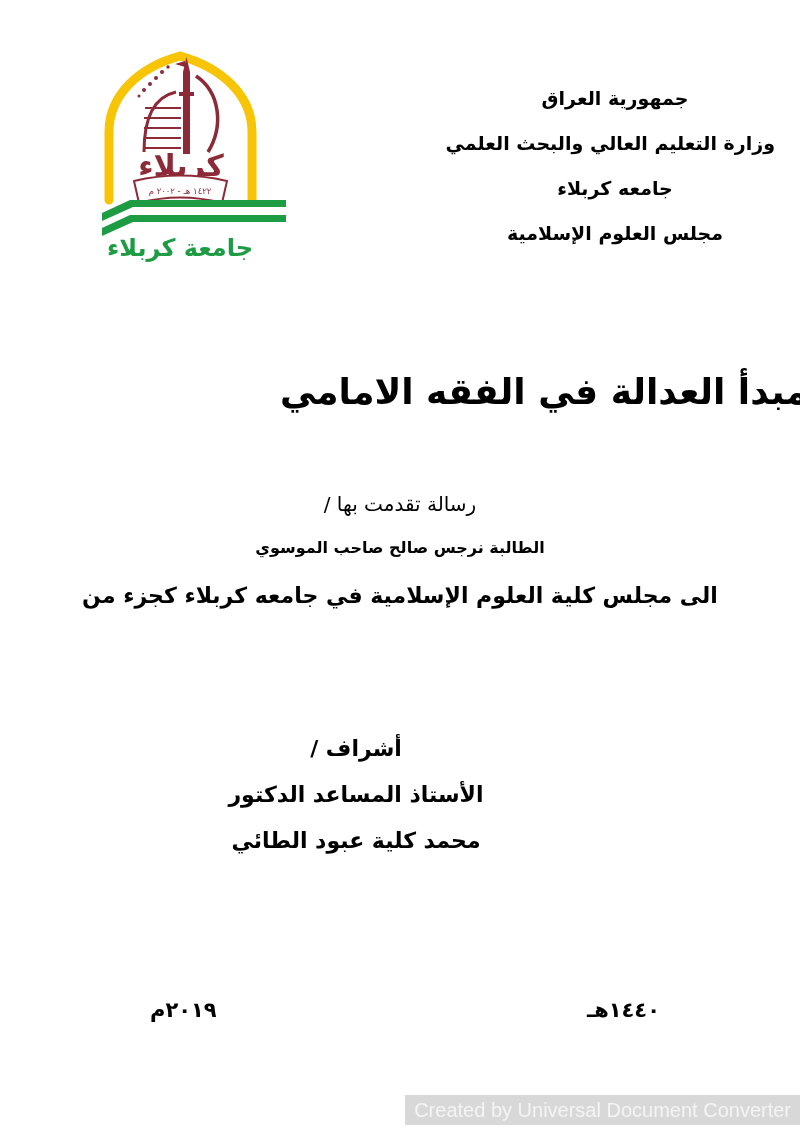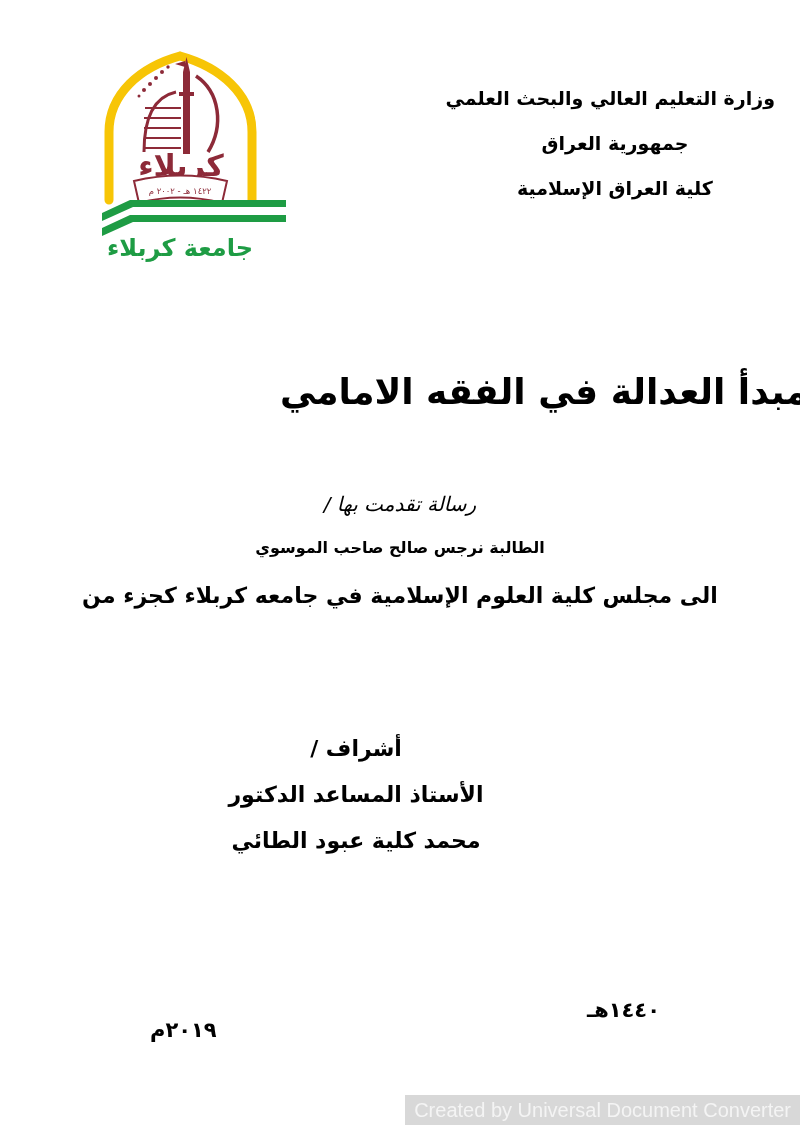--- a/index.html
+++ b/index.html
@@ -27,34 +27,34 @@
     position:absolute;top:358px;left:0;width:800px;margin:8px;
     direction:rtl;
     font-size:36px;font-weight:bold;line-height:52px;
   }
 
   
   .submission{
     position:absolute;top:490px;left:0;width:800px;
     text-align:center;direction:rtl;
   }
-  .sub-intro{font-size:20px;font-weight:normal;line-height:28px;margin-bottom:15px;font-style:italic;}
+  .sub-intro{font-size:20px;font-weight:normal;line-height:28px;margin-bottom:15px;}
   .sub-student{font-size:16px;font-weight:bold;line-height:30px;margin-bottom:16px;}
   .sub-statement{font-size:22px;font-weight:bold;line-height:34px;}
 
   
   .supervision{
     position:absolute;top:726px;left:0;width:712px;
     text-align:center;direction:rtl;
     font-size:22px;font-weight:bold;line-height:46px;
   }
 
   
   .dates{position:absolute;top:998px;left:0;width:800px;height:30px;font-weight:bold;font-size:21px;}
-  .date-greg{position:absolute;left:150px;direction:rtl;margin-top:20px;}
+  .date-greg{position:absolute;left:150px;direction:rtl;}
   .date-hijri{position:absolute;right:140px;direction:rtl;}
 
   
   .watermark{
     position:absolute;right:0;top:1095px;height:30px;
     background:#d8d8d8;color:#f4f4f4;
     font-family:Liberation Sans, sans-serif;font-size:20px;line-height:30px;
     padding:0 9px;white-space:nowrap;
   }
 
@@ -113,23 +113,24 @@
       <g>
         <polygon class="fl-green" points="18,163 46,150 202,150 202,157 49,157 18,171"></polygon>
         <polygon class="fl-green" points="18,178 46,165 202,165 202,172 49,172 18,186"></polygon>
       </g>
 
       <text class="t-uniname" x="96" y="206">جامعة كربلاء</text>
     </svg>
   </div>
 
   <div class="header-text">
+    <div>جمهورية العراق</div>
     <div>وزارة التعليم العالي والبحث العلمي</div>
-    <div>جمهورية العراق</div>
-    <div>كلية العراق الإسلامية</div>
+    <div>جامعه كربلاء</div>
+    <div>مجلس العلوم الإسلامية</div>
   </div>
 
   <h1 class="title">مبدأ العدالة في الفقه الامامي</h1>
 
   <div class="submission">
     <div class="sub-intro">رسالة تقدمت بها /</div>
     <div class="sub-student">الطالبة نرجس صالح صاحب الموسوي</div>
     <div class="sub-statement">
       <div>الى مجلس كلية العلوم الإسلامية في جامعه كربلاء كجزء من</div>
     </div>

